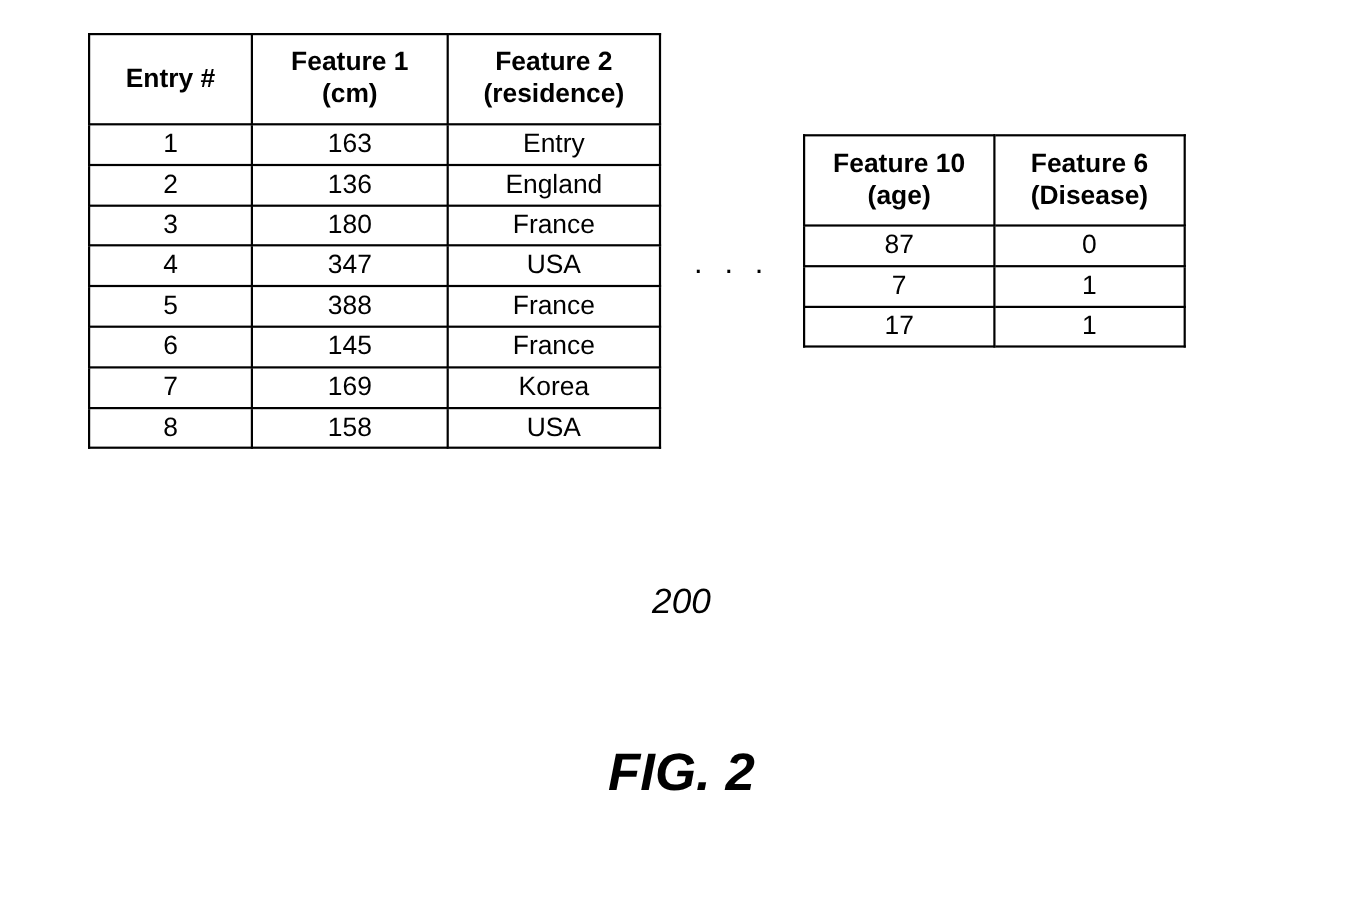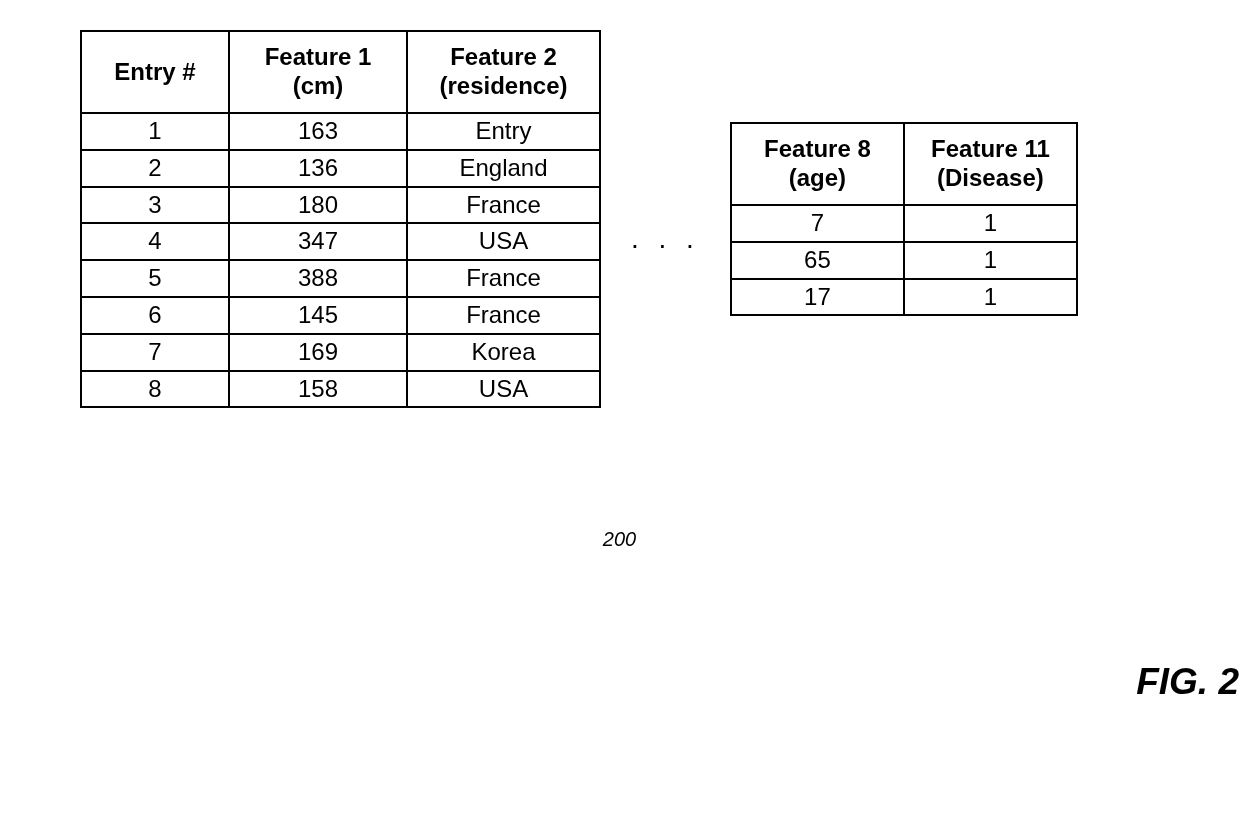--- a/index.html
+++ b/index.html
@@ -41,29 +41,29 @@
     .table-left th:nth-child(3), .table-left td:nth-child(3) { width: 175px; }
     .table-right th, .table-right td { width: 155px; }
     .ellipsis {
       font-size: 28px;
       letter-spacing: 6px;
       padding: 0 30px;
       margin-top: 40px;
     }
     .ref-number {
       font-style: italic;
-      font-size: 20px;
+      font-size: 32px;
       text-align: center;
       margin-top: 120px;
     }
     .fig-title {
       font-weight: bold;
       font-style: italic;
-      font-size: 37px;
-      text-align: right;
+      font-size: 48px;
+      text-align: center;
       margin-top: 110px;
     }
   </style>
 </head>
 <body>
 
 <div class="figure-container">
 
   <table class="table-left">
     <thead>
@@ -115,31 +115,31 @@
         <td>USA</td>
       </tr>
     </tbody>
   </table>
 
   <div class="ellipsis">. . .</div>
 
   <table class="table-right">
     <thead>
       <tr>
-        <th>Feature 8 (age)</th>
-        <th>Feature 11 (Disease)</th>
+        <th>Feature 10 (age)</th>
+        <th>Feature 6 (Disease)</th>
       </tr>
     </thead>
     <tbody>
       <tr>
-        <td>7</td>
-        <td>1</td>
+        <td>87</td>
+        <td>0</td>
       </tr>
       <tr>
-        <td>65</td>
+        <td>7</td>
         <td>1</td>
       </tr>
       <tr>
         <td>17</td>
         <td>1</td>
       </tr>
     </tbody>
   </table>
 
 </div>

